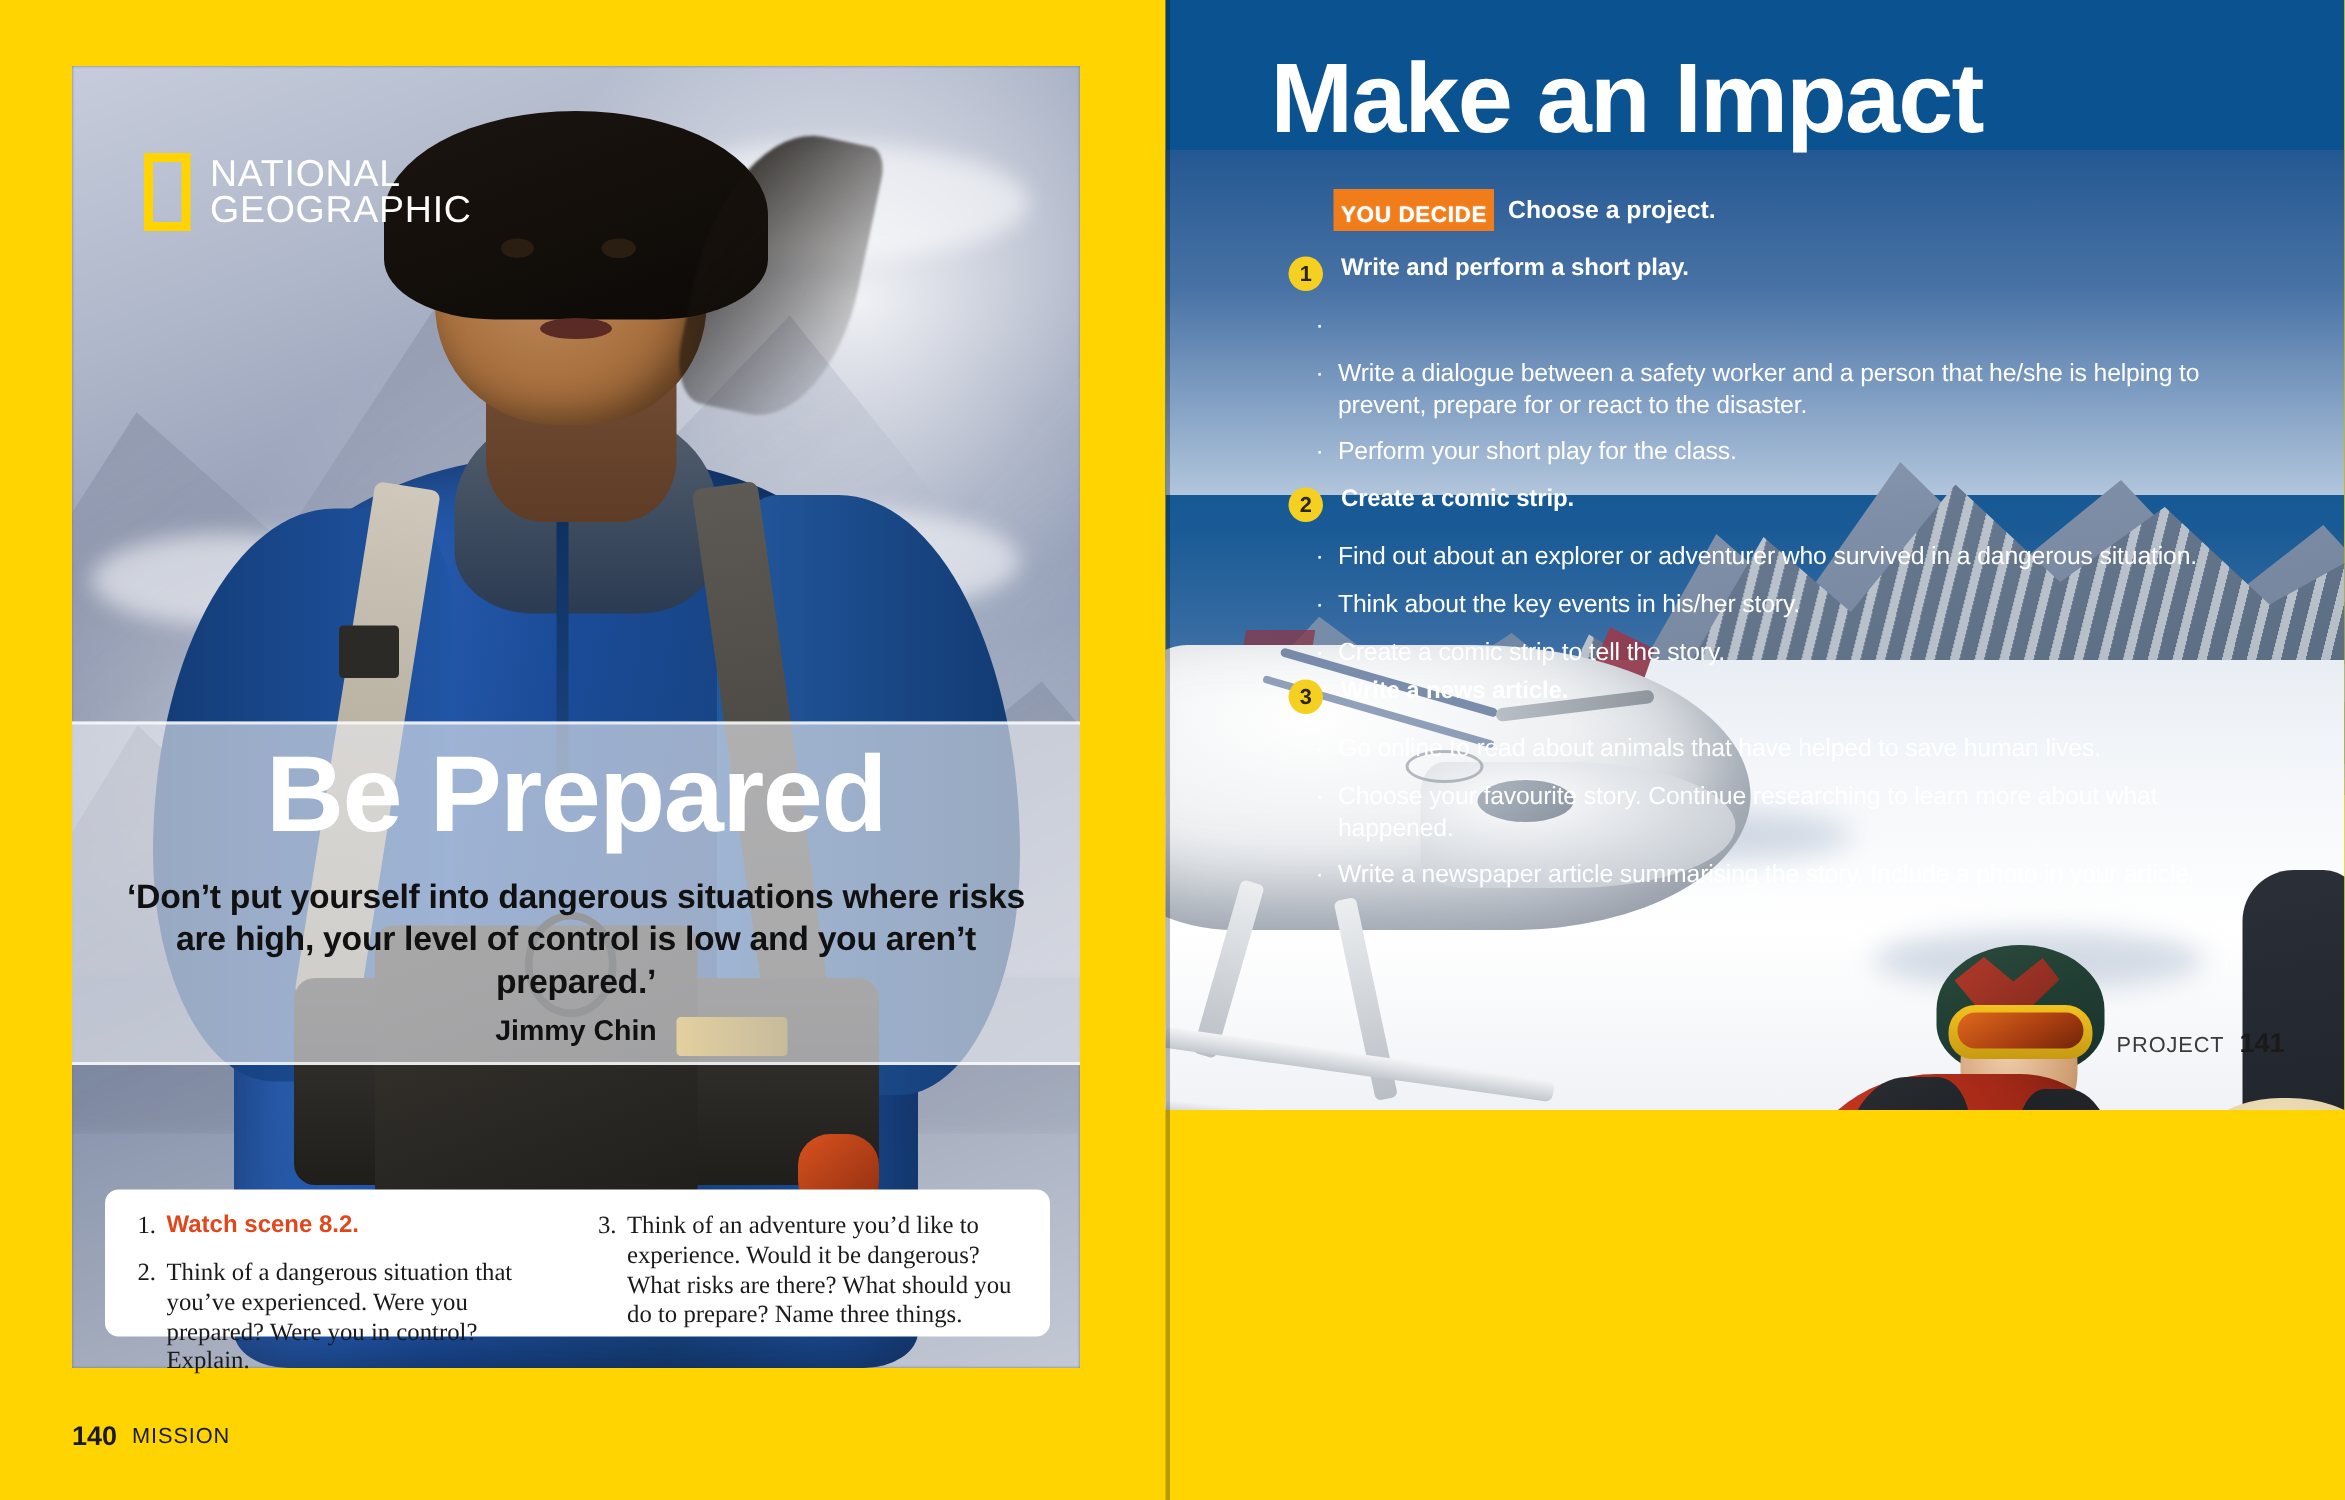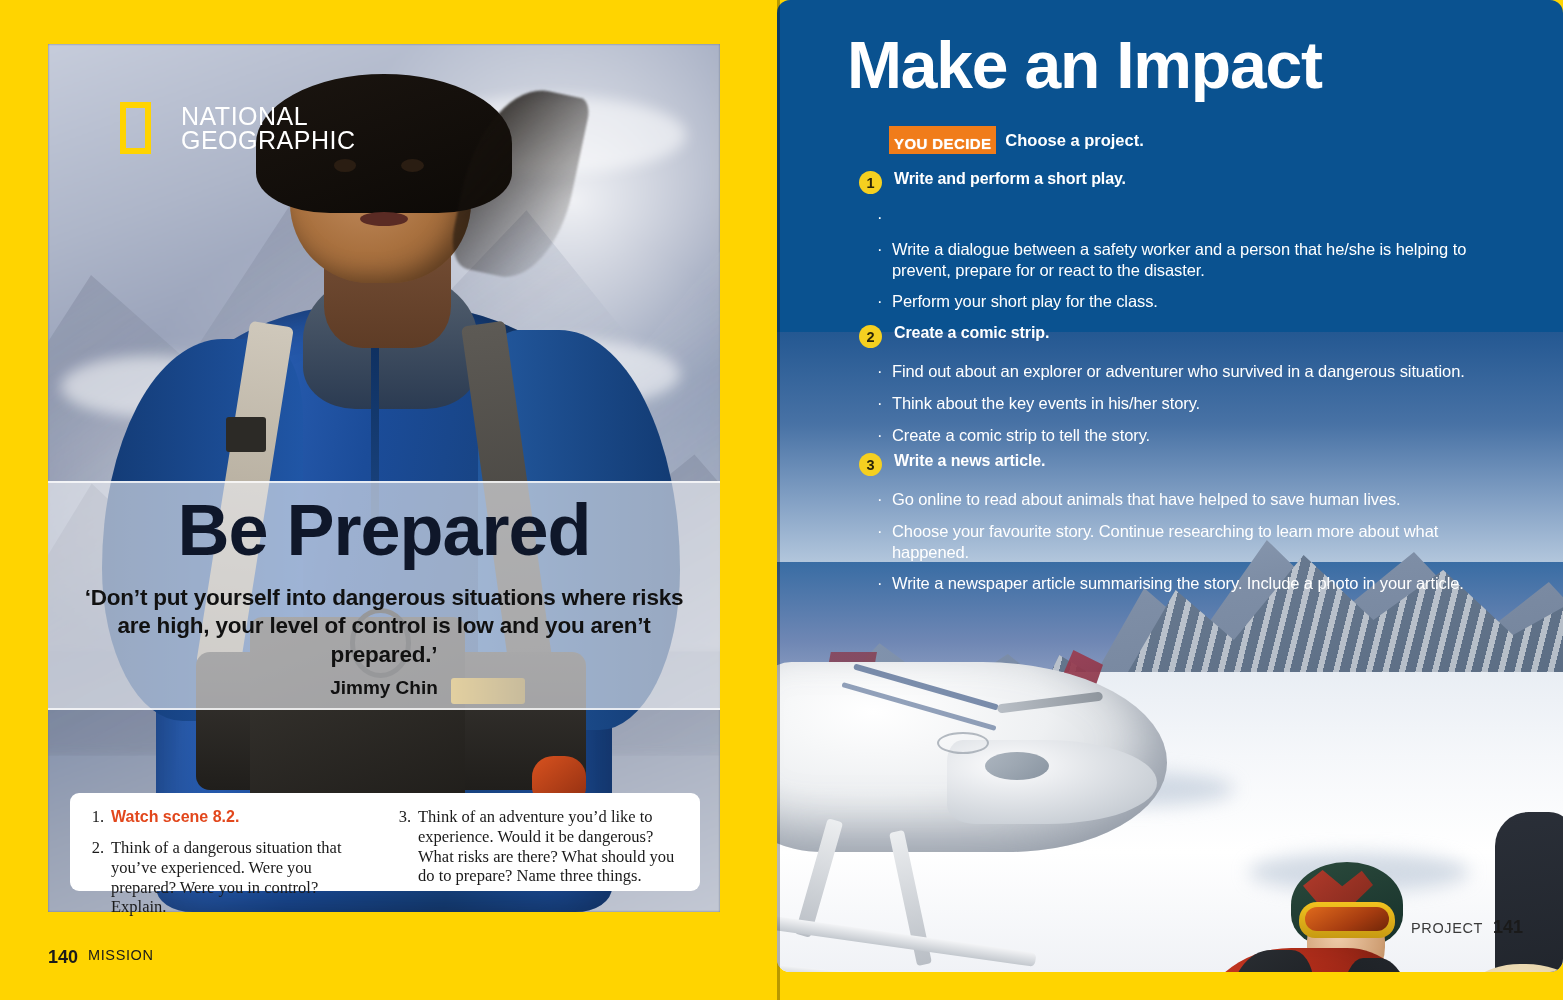--- a/index.html
+++ b/index.html
@@ -142,32 +142,32 @@
 
   
   .title-band {
     position:absolute; left:0; right:0; top:437px; height:229px;
     background:rgba(236,238,242,.62);
     border-top:2px solid rgba(255,255,255,.75);
     border-bottom:2px solid rgba(255,255,255,.75);
     text-align:center; padding-top:10px;
   }
   .ng-logo {
-    position:absolute; left:72px; top:58px; display:flex; align-items:center; gap:30px;
+    position:absolute; left:48px; top:58px; display:flex; align-items:center; gap:13px;
   }
   .ng-rect {
     width:31px; height:52px; border:6px solid #ffd400; background:transparent;
   }
   .ng-words { color:#fff; line-height:.96; }
   .ng-words div {
     font-weight:400; letter-spacing:.5px; font-size:25px;
     font-family:"Liberation Sans", sans-serif;
   }
   .big-title {
-    font-size:72px; font-weight:bold; color:#0f172a;
+    font-size:72px; font-weight:bold; color:#ffffff;
     letter-spacing:-1px; line-height:1.04;
     font-family:"Liberation Sans", sans-serif;
   }
   .quote {
     margin:16px 26px 0 26px; font-size:22.5px; font-weight:bold;
     color:#111; line-height:1.26; letter-spacing:-.2px;
   }
   .q-name { margin-top:8px; font-size:19px; font-weight:bold; color:#111; }
   .q-role { margin-top:3px; font-size:14.5px; font-weight:bold; color:#111; }
 
@@ -179,31 +179,30 @@
     font-family:"Liberation Serif", serif;
   }
   .qcol { width:50%; }
   .qrow { display:flex; gap:7px; margin-bottom:11px; }
   .qnum { font-size:16.5px; color:#1a1a1a; width:18px; flex:0 0 18px; text-align:right; }
   .qtxt { font-size:16.5px; color:#1a1a1a; line-height:1.2; }
   .qtxt.red { color:#e2471c; font-weight:bold; font-family:"Liberation Sans", sans-serif; font-size:16px; }
 
   .footer-left {
     position:absolute; left:48px; bottom:32px;
-    display:flex; align-items:flex-start; gap:10px;
+    display:flex; align-items:center; gap:10px;
   }
   .fl-num { font-size:18px; font-weight:bold; color:#1a1a1a; }
   .fl-lbl { font-size:14.5px; color:#1a1a1a; letter-spacing:.6px; }
 
   
   .page-right {
-    width:786px; height:972px; flex:0 0 786px; position:relative;
+    width:786px; height:740px; flex:0 0 786px; position:relative;
     background:linear-gradient(180deg,#0a5290 0%,#0a5290 34%,#1a5b96 48%,#3a6da4 58%,#6f87b4 66%,#a9b4cd 74%,#cfd6e2 82%,#e6eaf0 92%,#f2f4f7 100%);
     overflow:hidden;
-    border-radius:13px;
   }
   
   .scene { position:absolute; left:0; right:0; bottom:0; height:640px; }
   .sky-upper {
     position:absolute; left:0; right:0; top:0; height:230px;
     background:linear-gradient(180deg, rgba(36,88,146,1) 0%, rgba(72,114,165,1) 40%, rgba(134,163,198,1) 75%, rgba(178,198,220,1) 100%);
   }
   .mountain-far {
     position:absolute; left:28%; right:-6%; top:130px; height:300px;
     background:linear-gradient(170deg,#98a8bd 0%,#7e8ea6 40%,#6d7d95 100%);

